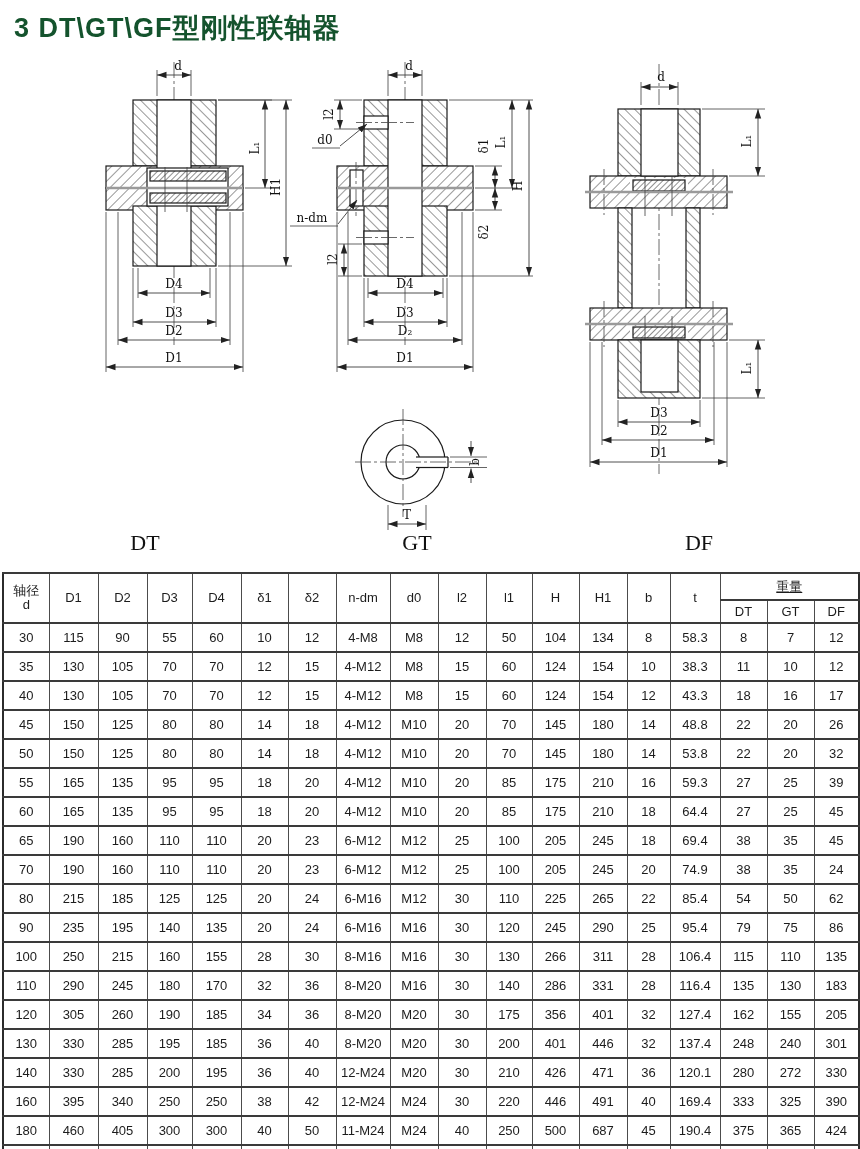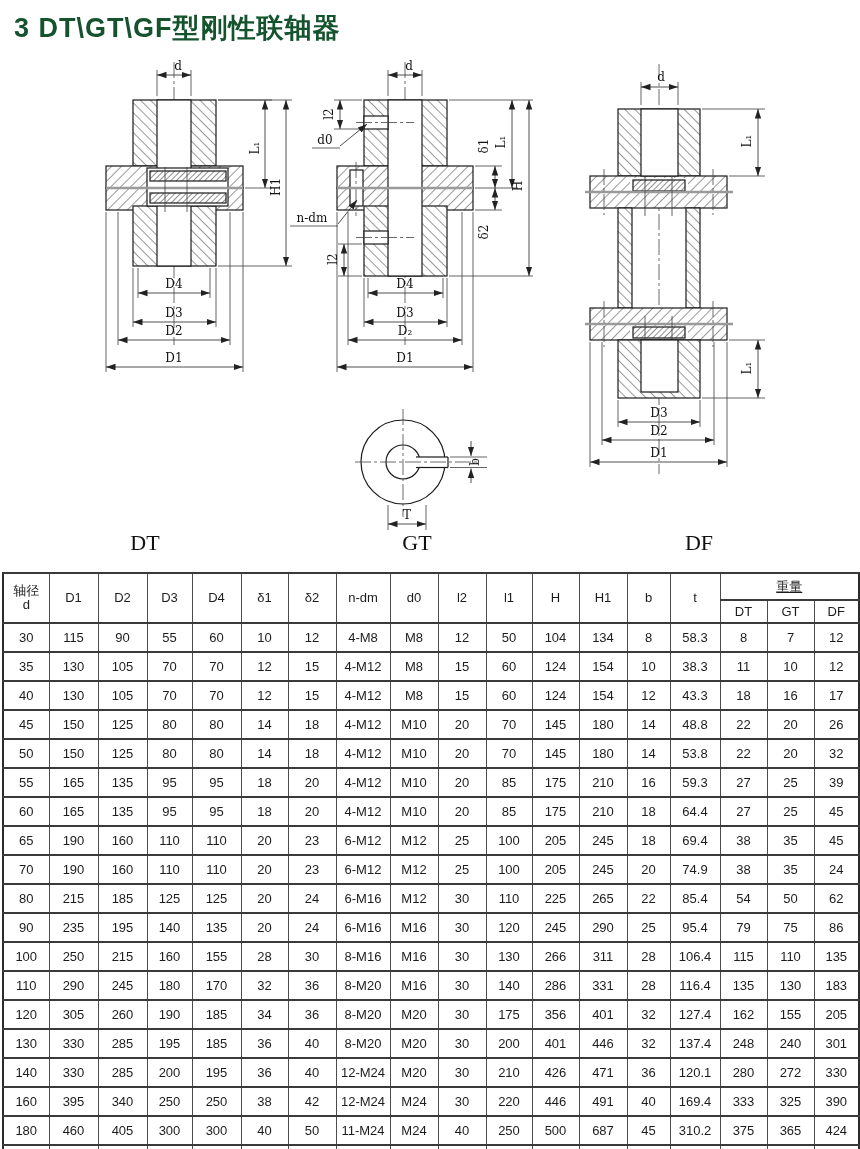--- a/index.html
+++ b/index.html
@@ -655,21 +655,21 @@
         <td>300</td>
         <td>40</td>
         <td>50</td>
         <td>11-M24</td>
         <td>M24</td>
         <td>40</td>
         <td>250</td>
         <td>500</td>
         <td>687</td>
         <td>45</td>
-        <td>310.2</td>
+        <td>190.4</td>
         <td>375</td>
         <td>365</td>
         <td>424</td>
       </tr>
       <tr>
         <td>200</td>
         <td>460</td>
         <td>405</td>
         <td>300</td>
         <td>300</td>

